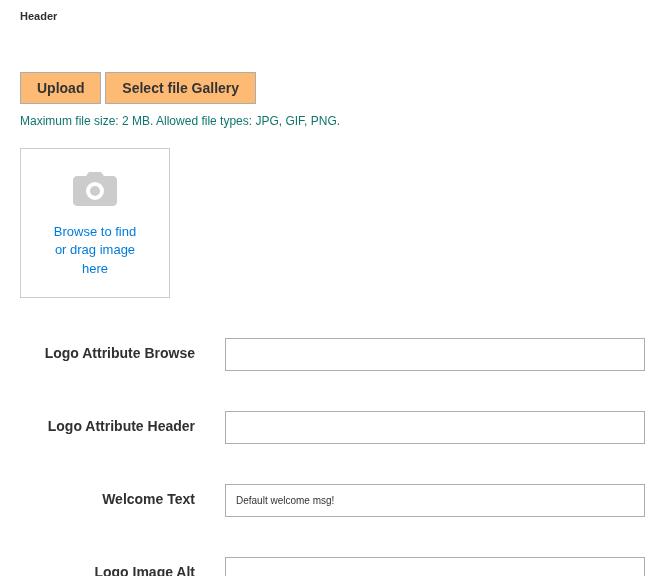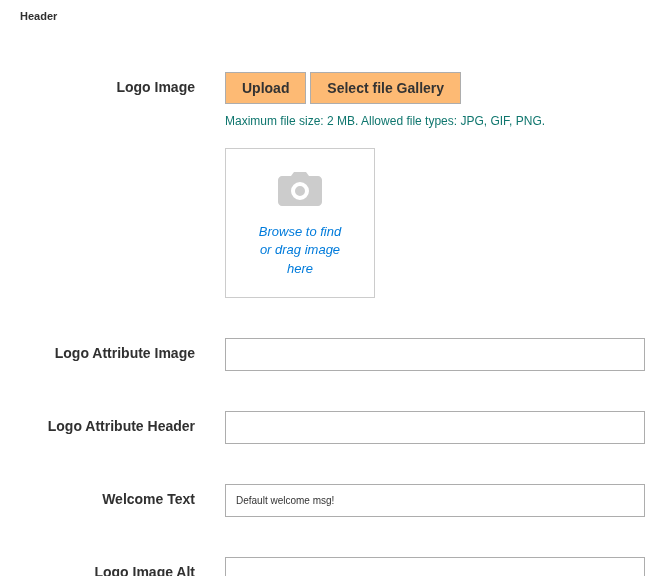--- a/index.html
+++ b/index.html
@@ -55,21 +55,20 @@
       width: 150px;
       height: 150px;
       border: 1px solid #ccc;
       display: flex;
       flex-direction: column;
       align-items: center;
       justify-content: center;
       text-align: center;
       cursor: pointer;
       padding: 27px;
-      font-style: italic;
     }
     .camera-icon {
       color: #ccc;
       margin-bottom: 12px;
     }
     .upload-link {
       color: #007bdb;
       font-size: 13px;
       line-height: 1.4;
     }
@@ -81,38 +80,37 @@
       color: #333;
       height: 33px;
     }
   </style>
 </head>
 <body>
 
 <div class="section-title">Header</div>
 
 <div class="form-row">
-  <div class="label-col">Logo Image</div>
   <div class="field-col">
     <button class="btn">Upload</button>
     <button class="btn">Select file Gallery</button>
     <div class="hint">Maximum file size: 2 MB. Allowed file types: JPG, GIF, PNG.</div>
     <div class="upload-box">
       <span class="camera-icon">
         <svg width="50" height="40" viewBox="0 0 24 20" fill="currentColor">
           <path d="M9 2 L7.5 4 L3 4 C2 4 1 5 1 6 L1 17 C1 18 2 19 3 19 L21 19 C22 19 23 18 23 17 L23 6 C23 5 22 4 21 4 L16.5 4 L15 2 Z M12 7 A4.5 4.5 0 1 1 12 16 A4.5 4.5 0 1 1 12 7 Z M12 9 A2.5 2.5 0 1 0 12 14 A2.5 2.5 0 1 0 12 9 Z"></path>
         </svg>
       </span>
       <span class="upload-link">Browse to find or drag image here</span>
     </div>
   </div>
 </div>
 
 <div class="form-row">
-  <div class="label-col">Logo Attribute Image</div>
+  <div class="label-col">Logo Attribute Browse</div>
   <div class="field-col">
     <input type="text" class="text-input" value="" style="">
   </div>
 </div>
 
 <div class="form-row">
   <div class="label-col">Logo Attribute Header</div>
   <div class="field-col">
     <input type="text" class="text-input" value="" style="">
   </div>

